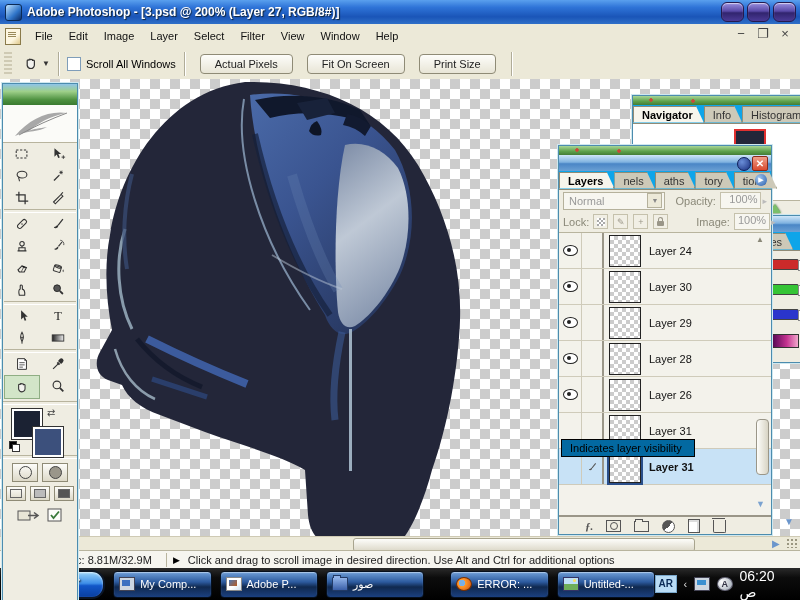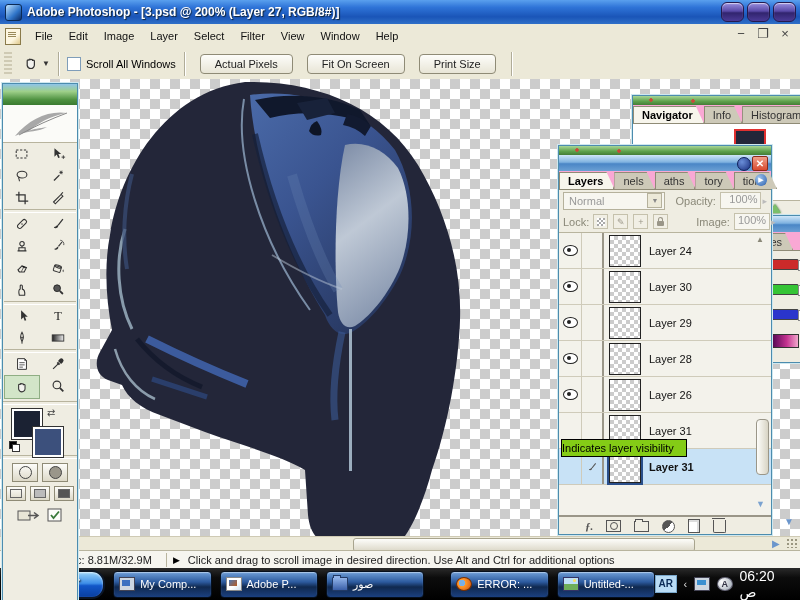--- a/index.html
+++ b/index.html
@@ -67,21 +67,21 @@
   .smb{width:18px;height:13px;border:1px solid #8f8b76;background:linear-gradient(180deg,#fdfdfa,#ddd9c8)}
   .smb i{display:block;margin:2px auto;width:10px;height:7px;border:1px solid #666}
   .smb.f2 i{background:#bbb}.smb.f3 i{background:#555}
 
   
   .palette{position:absolute;background:#EFEDE2;border:1px solid #4c8cae;box-shadow:0 0 0 1px #cfe8ef}
   .grassbar{height:9px;background:linear-gradient(180deg,#a8d695 0%,#5da04b 60%,#447d37 100%);background-image:radial-gradient(circle at 18px 4px,#c84a3a 1.5px,transparent 2px),radial-gradient(circle at 60px 5px,#c84a3a 1.5px,transparent 2px),linear-gradient(180deg,#a8d695 0%,#5da04b 60%,#447d37 100%)}
   .bluebar{height:16px;background:linear-gradient(180deg,#cfe6f8 0%,#7fb2e0 45%,#4a86c6 55%,#6ba0d4 100%);position:relative}
   .pal-min{position:absolute;right:20px;top:2px;width:12px;height:12px;border-radius:50%;background:radial-gradient(circle at 4px 4px,#6a8ed8,#1a2f7e);border:1px solid #10205a}
   .pal-close{position:absolute;right:3px;top:1px;width:14px;height:13px;background:linear-gradient(180deg,#f0a08a,#d84a30);border:1px solid #8a2a1a;color:#fff;font-weight:bold;font-size:10px;line-height:13px;text-align:center;border-radius:2px}
-  .tabrow{height:18px;background:#f9a8d4;display:flex;align-items:flex-end;border-bottom:1px solid #8f8b76;position:relative}
+  .tabrow{height:18px;background:#0ea5e9;display:flex;align-items:center;border-bottom:1px solid #8f8b76;position:relative}
   .tab{padding:2px 10px 2px 8px;background:#cdc9b8;border:1px solid #8f8b76;border-bottom:none;clip-path:polygon(0 0,calc(100% - 8px) 0,100% 100%,0 100%);color:#333;white-space:nowrap}
   .tab.active{background:#F7F5EC;font-weight:bold;color:#000}
   .tab-arrow{position:absolute;right:4px;top:3px;width:12px;height:12px;border-radius:50%;background:radial-gradient(circle at 4px 4px,#9ec4ee,#2a5fae);color:#fff;font-size:7px;line-height:12px;text-align:center}
 
   
   #navigator{left:632px;top:16px;width:168px;height:120px;z-index:10}
   #nav-content{position:relative;height:76px;background:#fff}
   #nav-thumb{position:absolute;left:101px;top:5px;width:28px;height:15px;border:2px solid #e03030;background:#232639}
   #nav-sliderrow{height:16px;background:#EFEDE2;border-top:1px solid #b8b49e;position:relative}
   #nav-slider-thumb{position:absolute;left:136px;top:3px;width:0;height:0;border-left:6px solid transparent;border-right:6px solid transparent;border-bottom:9px solid #7bbf6a;filter:drop-shadow(0 0 1px #2a5a28)}
@@ -123,21 +123,21 @@
   .bi-mask{width:13px;height:10px;border:1px solid #555;display:flex;align-items:center;justify-content:center}
   .bi-mask i{width:6px;height:6px;border:1px solid #555;border-radius:50%}
   .bi-folder{width:13px;height:9px;border:1px solid #555;position:relative;background:#efede2}
   .bi-folder:before{content:"";position:absolute;left:0;top:-3px;width:6px;height:2px;border:1px solid #555;border-bottom:none;background:#efede2}
   .bi-adj{width:11px;height:11px;border:1px solid #555;border-radius:50%;background:linear-gradient(135deg,#555 50%,#fff 50%)}
   .bi-new{width:10px;height:12px;border:1px solid #555;background:#fff;box-shadow:inset -2px 2px 0 #ddd}
   .bi-trash{width:11px;height:12px;border:1px solid #555;border-top:none;position:relative;border-radius:0 0 2px 2px}
   .bi-trash:before{content:"";position:absolute;left:-2px;top:-2px;width:13px;height:1px;background:#555}
 
   
-  #tooltip{left:561px;top:360px;width:124px;height:16px;background:#84cc16;border:1px solid #000;z-index:40;display:flex;align-items:center;padding-left:0;color:#000}
+  #tooltip{left:561px;top:360px;width:124px;height:16px;background:#0369a1;border:1px solid #000;z-index:40;display:flex;align-items:center;padding-left:8px;color:#000}
 
   
   #statusbar{left:0;top:550px;width:800px;height:18px;background:#F6F5EF;border-top:1px solid #b8b49e;display:flex;align-items:center;color:#222}
   #zoombox{width:46px;height:14px;border:1px solid #9a9688;background:#fff;text-align:center;margin-left:2px}
   #docsize{margin-left:12px}
   #status-sep{width:1px;height:14px;background:#b8b49e;margin:0 6px 0 14px}
   #status-tri{color:#000;font-size:9px;margin-right:8px}
 
   
   #taskbar{left:0;top:568px;width:800px;height:32px;background:linear-gradient(180deg,#2a2a2a 0%,#0c0c0c 30%,#000 100%);display:flex;align-items:center}

